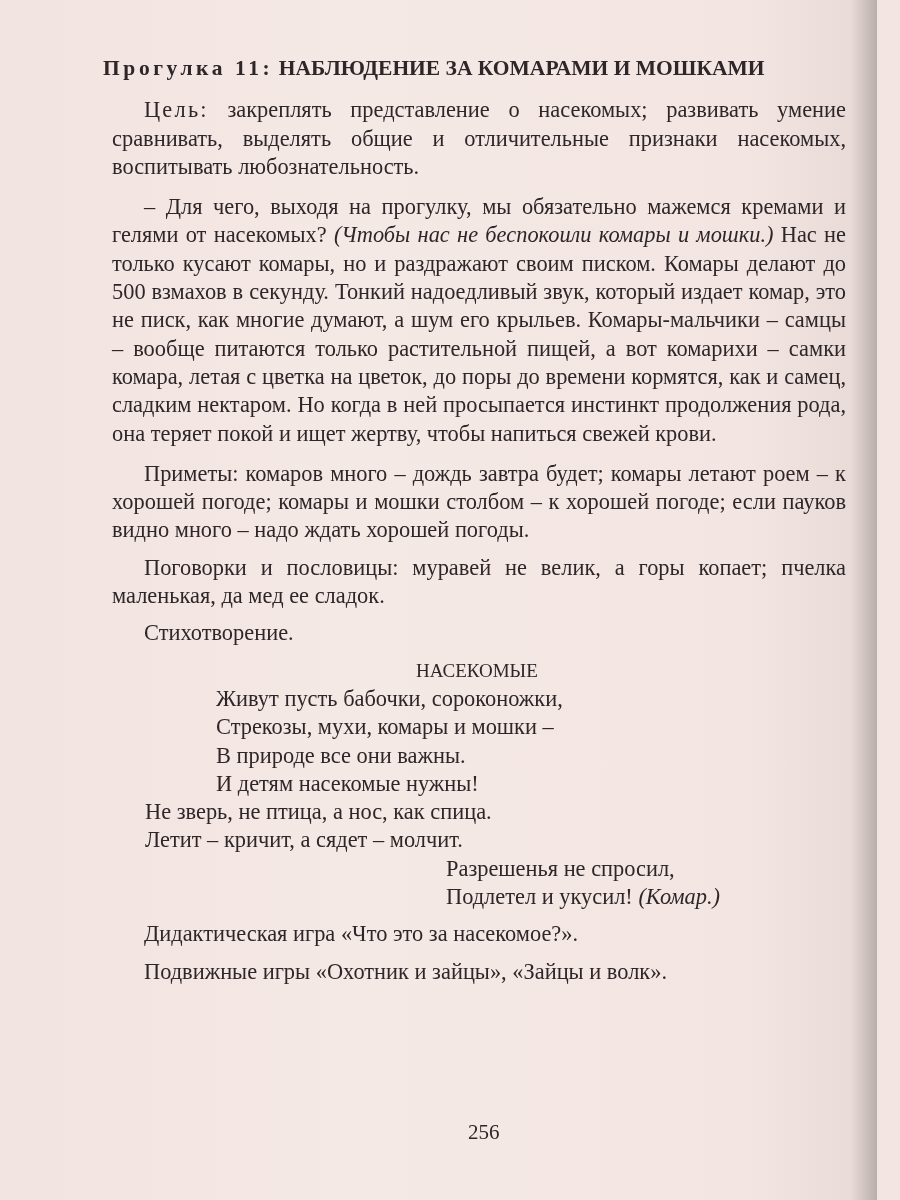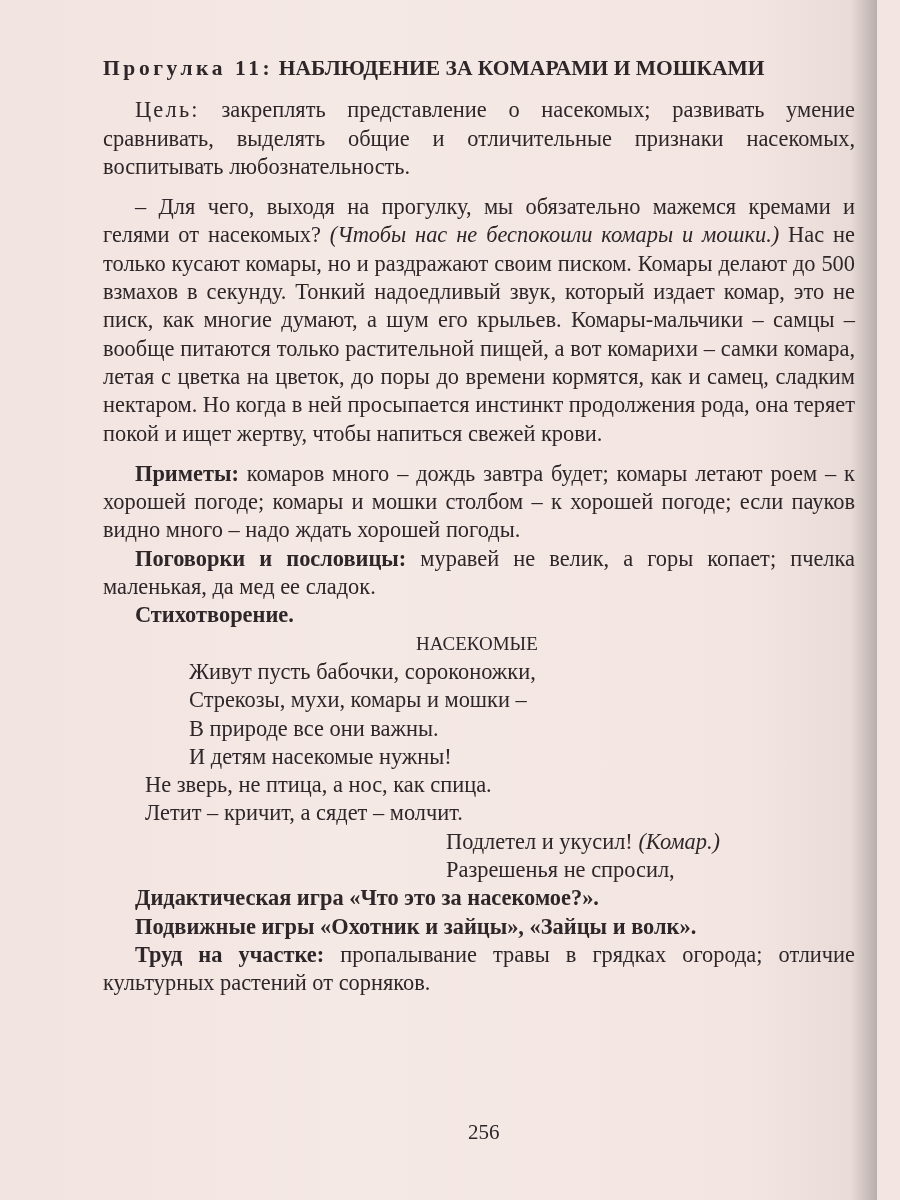--- a/index.html
+++ b/index.html
@@ -21,27 +21,27 @@
       line-height: 28.3px;
     }
     .title {
       font-weight: bold;
       font-size: 21.5px;
       white-space: nowrap;
       margin: 0 0 14px 0;
       letter-spacing: 0;
     }
     .title .spaced { letter-spacing: 3.6px; }
-    p { margin: 0; text-align: justify; text-indent: 32px; }
+    p { margin: 9px; text-align: justify; text-indent: 32px; }
     .gap { margin-top: 12px; }
     .spaced-label { letter-spacing: 2.2px; }
-    b { font-weight: bold; }
+    b { font-weight: normal; }
     i { font-style: italic; }
     .poem-head { margin-left: 313px; font-size: 19px; margin-top: 0; }
-    .poem-line { margin-left: 86px; }
+    .poem-line { margin-left: 113px; }
     .riddle { margin-left: 42px; }
     .riddle-r { margin-left: 343px; }
     .pagenum {
       position: absolute; left: 468px; top: 1120px;
       font-size: 21px;
     }
   </style>
 </head>
 <body>
 
@@ -60,22 +60,21 @@
 
     <p><b>Стихотворение.</b></p>
     <div class="poem-head">НАСЕКОМЫЕ</div>
     <div class="poem-line">Живут пусть бабочки, сороконожки,</div>
     <div class="poem-line">Стрекозы, мухи, комары и мошки –</div>
     <div class="poem-line">В природе все они важны.</div>
     <div class="poem-line">И детям насекомые нужны!</div>
 
     <div class="riddle">Не зверь, не птица, а нос, как спица.</div>
     <div class="riddle">Летит – кричит, а сядет – молчит.</div>
+    <div class="riddle-r">Разрешенья не спросил,</div>
     <div class="riddle-r"><span>Подлетел и укусил! </span><i>(Комар.)</i></div>
-    <div class="riddle-r">Разрешенья не спросил,</div>
 
     <p><b>Дидактическая игра «Что это за насекомое?».</b></p>
     <p><b>Подвижные игры «Охотник и зайцы», «Зайцы и волк».</b></p>
-    <p><b>Труд на участке:</b><span> пропалывание травы в грядках огорода; отличие культурных растений от сорняков.</span></p>
   </div>
 
   <div class="pagenum">256</div>
 </div>
 
 </body></html>

